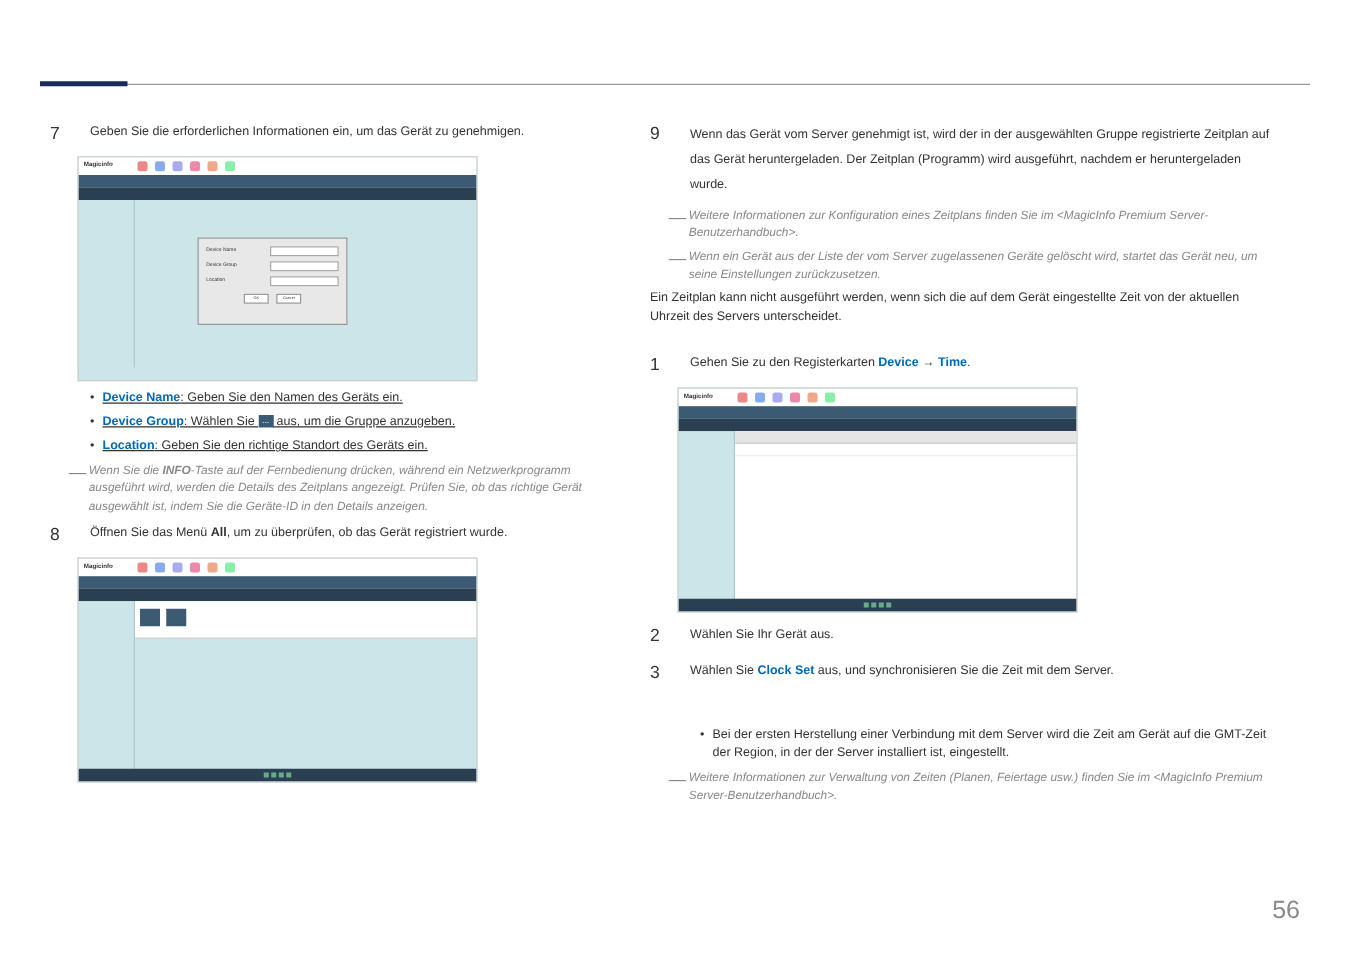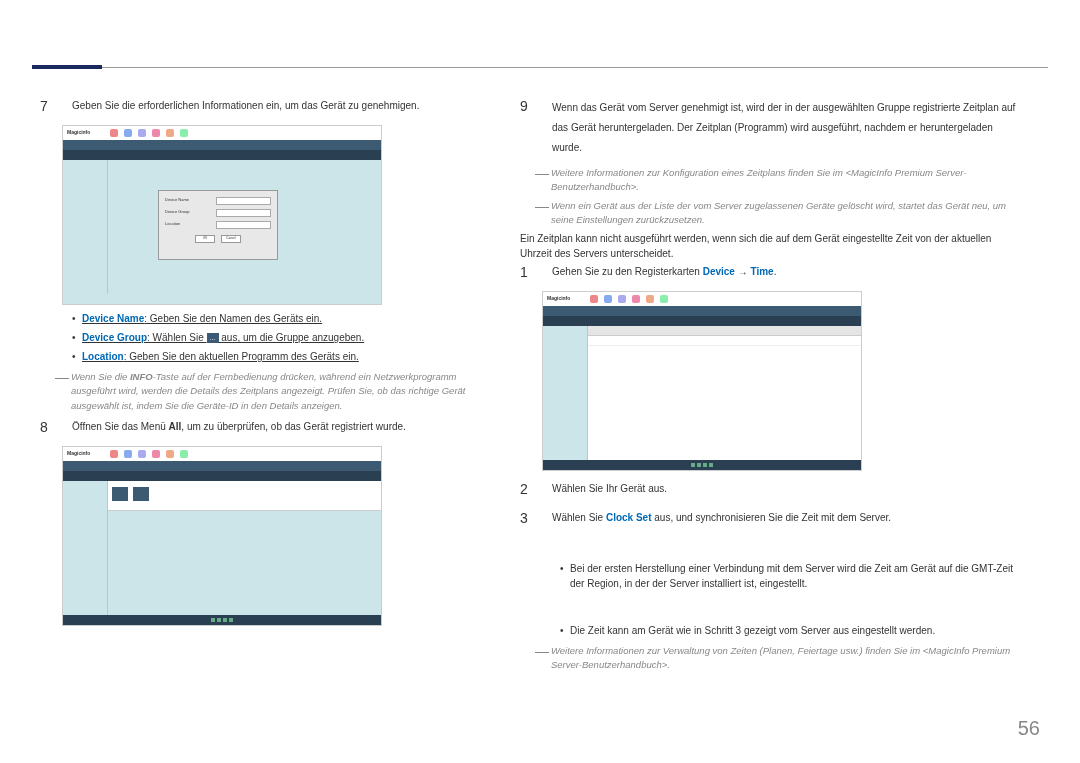--- a/index.html
+++ b/index.html
@@ -101,21 +101,21 @@
   </div>
 
   <ul class="bullet-list">
     <li>
       <span class="bold-blue">Device Name</span><span>: Geben Sie den Namen des Geräts ein.</span>
     </li>
     <li>
       <span class="bold-blue">Device Group</span><span>: Wählen Sie </span><span class="ellipsis-btn">...</span><span> aus, um die Gruppe anzugeben.</span>
     </li>
     <li>
-      <span class="bold-blue">Location</span><span>: Geben Sie den aktuellen Programm des Geräts ein.</span>
+      <span class="bold-blue">Location</span><span>: Geben Sie den richtige Standort des Geräts ein.</span>
     </li>
   </ul>
 
   <div class="note">
     <div class="note-dash">―</div>
     <div class="note-body">Wenn Sie die <span class="bold">INFO</span>-Taste auf der Fernbedienung drücken, während ein Netzwerkprogramm ausgeführt wird, werden die Details des Zeitplans angezeigt. Prüfen Sie, ob das richtige Gerät ausgewählt ist, indem Sie die Geräte-ID in den Details anzeigen.</div>
   </div>
 
   <div class="step">
     <div class="step-num">8</div>
@@ -168,21 +168,21 @@
     <div class="note-dash">―</div>
     <div class="note-body">Weitere Informationen zur Konfiguration eines Zeitplans finden Sie im &lt;MagicInfo Premium Server-Benutzerhandbuch&gt;.</div>
   </div>
 
   <div class="note">
     <div class="note-dash">―</div>
     <div class="note-body">Wenn ein Gerät aus der Liste der vom Server zugelassenen Geräte gelöscht wird, startet das Gerät neu, um seine Einstellungen zurückzusetzen.</div>
   </div>
 
 
-  <div style="font-size:10px;margin-bottom:1px">Ein Zeitplan kann nicht ausgeführt werden, wenn sich die auf dem Gerät eingestellte Zeit von der aktuellen Uhrzeit des Servers unterscheidet.</div>
+  <div style="font-size:10px;margin-bottom:20px">Ein Zeitplan kann nicht ausgeführt werden, wenn sich die auf dem Gerät eingestellte Zeit von der aktuellen Uhrzeit des Servers unterscheidet.</div>
 
   <div class="step">
     <div class="step-num">1</div>
     <div class="step-body">
       <span>Gehen Sie zu den Registerkarten </span><span class="bold-blue">Device</span><span> → </span><span class="bold-blue">Time</span><span>.</span>
     </div>
   </div>
 
   <div class="screenshot shot-c">
     <div class="shot-top">
@@ -220,21 +220,20 @@
 
   <div class="step">
     <div class="step-num">3</div>
     <div class="step-body">
       <span>Wählen Sie </span><span class="bold-blue">Clock Set</span><span> aus, und synchronisieren Sie die Zeit mit dem Server.</span>
     </div>
   </div>
 
   <ul class="sub-bullet-list">
     <li>Bei der ersten Herstellung einer Verbindung mit dem Server wird die Zeit am Gerät auf die GMT-Zeit der Region, in der der Server installiert ist, eingestellt.</li>
-    <li>Die Zeit kann am Gerät wie in Schritt 3 gezeigt vom Server aus eingestellt werden.</li>
   </ul>
 
   <div class="note">
     <div class="note-dash">―</div>
     <div class="note-body">Weitere Informationen zur Verwaltung von Zeiten (Planen, Feiertage usw.) finden Sie im &lt;MagicInfo Premium Server-Benutzerhandbuch&gt;.</div>
   </div>
 
 </div>
 
 <div class="page-num">56</div>

